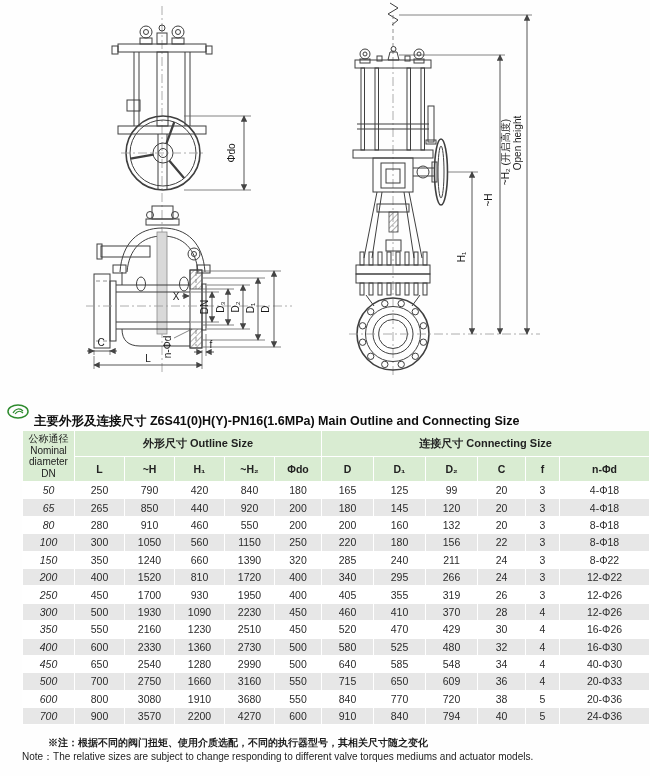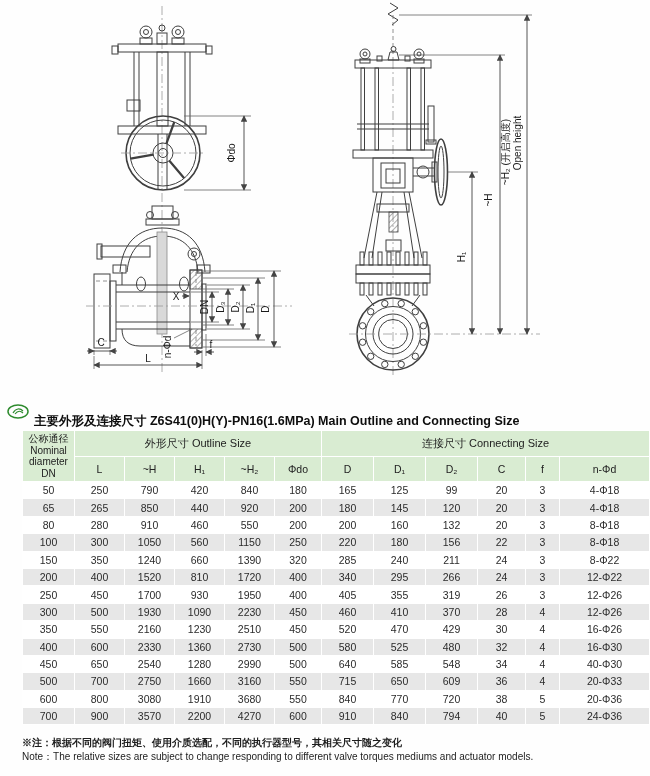--- a/index.html
+++ b/index.html
@@ -20,32 +20,32 @@
   
   .title-row { position:absolute; top:401px; left:7px; height:21px;
                display:flex; align-items:center; gap:5px; }
   .title-text { font-size:12.5px; font-weight:bold; color:#0d0d0d; white-space:nowrap;margin-top:20px; }
 
   
   table.dim-table { position:absolute; top:430px; left:22px; width:627px;
                     border-collapse:collapse; table-layout:fixed; }
   .dim-table th, .dim-table td { border:1px solid #fff; font-size:10.5px; color:#2b2b2b;
                     text-align:center; vertical-align:middle; padding:0; }
-  .dim-table thead th { background:#d9ecd2; font-weight:normal; color:#222; }
+  .dim-table thead th { background:#d9ecd2; font-weight:bold; color:#222; }
   .dim-table .group-th { height:25px; font-size:11px; }
   .dim-table .col-th   { height:24px; }
   .dim-table th.dn-th  { font-size:10px; line-height:11.5px; font-weight:normal;margin-top:38px; }
   .dim-table tbody td  { height:16.4px; }
   .dim-table tbody tr:nth-child(odd)  td { background:#ffffff; }
   .dim-table tbody tr:nth-child(even) td { background:#e7e7e7; }
-  .dim-table tbody td.dn { background:#d9ecd2; }
+  .dim-table tbody td.dn { background:#d9ecd2;font-style:italic; }
 
   
   .notes { position:absolute; top:736px; left:22px; width:615px; }
-  .note-zh { font-size:10px; font-weight:bold; color:#1d1d1d; line-height:14px; }
+  .note-zh { font-size:10px; font-weight:bold; color:#1d1d1d; line-height:14px;margin-left:26px; }
   .note-en { font-size:10px; color:#1d1d1d; line-height:14px; }
 </style>
 </head>
 <body>
 
 <div class="page">
 
   <svg id="drawing" width="650" height="398" viewBox="0 0 650 398">
     <defs>
       <marker id="ar" viewBox="0 0 10 10" refX="9" refY="5" markerWidth="7" markerHeight="7" orient="auto-start-reverse">

